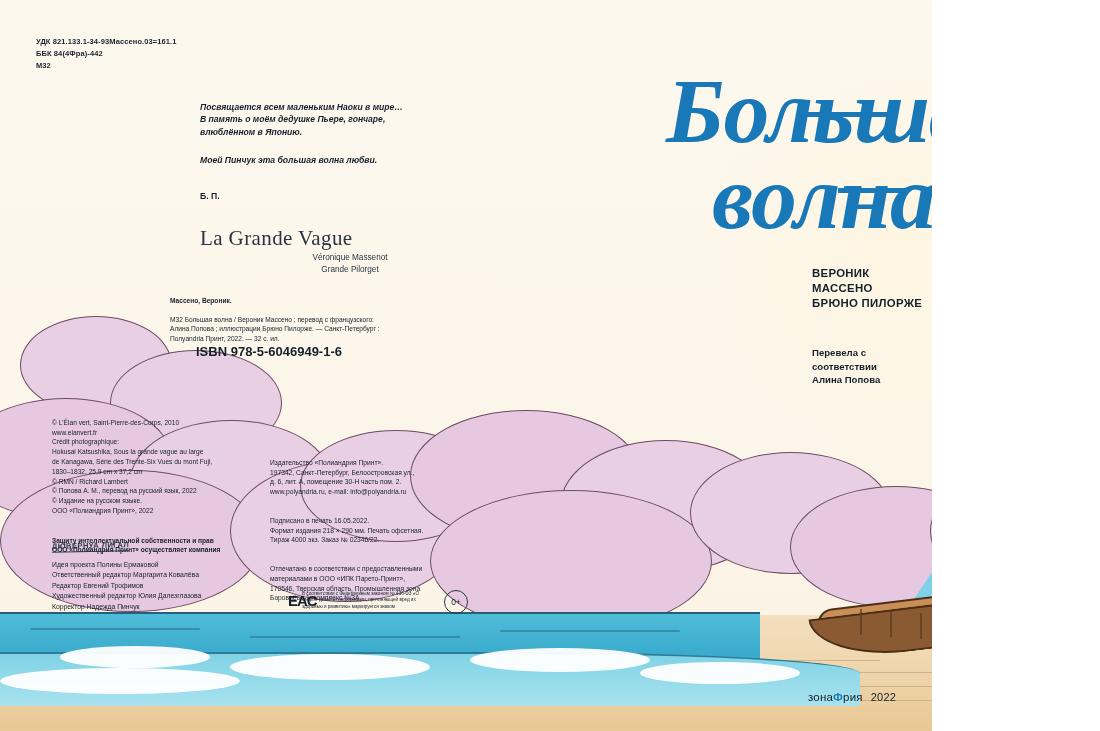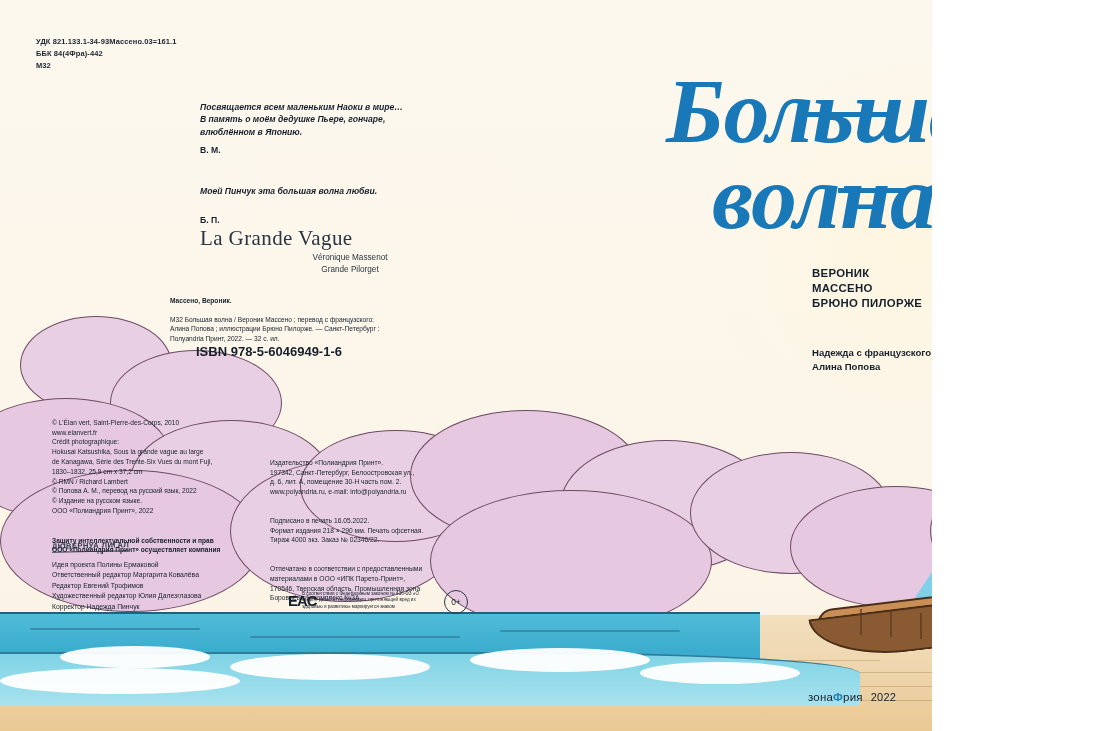--- a/index.html
+++ b/index.html
@@ -293,23 +293,22 @@
   <div class="spine"></div>
 
   <div class="txt udk">УДК 821.133.1-34-93Массено.03=161.1
 ББК 84(4Фра)-442
     М32</div>
 
   <div class="txt dedication">
     <span>Посвящается всем маленьким Наоки в мире…
 В память о моём дедушке Пьере, гончаре,
 влюблённом в Японию.</span>
-    <div class="sig" style="margin-top:6px">В. М.</div>
     <div style="margin-top:16px">Моей Пинчук эта большая волна любви.</div>
-    <div class="sig" style="margin-top:4px">Б. П.</div>
+    <div class="sig" style="margin-top:11px">Б. П.</div>
   </div>
 
   <div class="txt fr-title">La Grande Vague</div>
   <div class="txt fr-authors">Véronique Massenot
 Grande Pilorget</div>
 
   <div class="txt cip">
     <div class="b">Массено, Вероник.</div>
     <div>М32    Большая волна / Вероник Массено ; перевод с французского:
          Алина Попова ; иллюстрации Брюно Пилорже. — Санкт-Петербург :
@@ -371,20 +370,20 @@
       </g>
       <rect x="142" y="52" width="86" height="5" fill="#1878b8"></rect>
       <rect x="178" y="128" width="70" height="5" fill="#1878b8"></rect>
     </svg>
 
   </div>
 
   <div class="txt ru-authors">ВЕРОНИК МАССЕНО
 БРЮНО ПИЛОРЖЕ</div>
 
-  <div class="txt translator">Надежда с французского
+  <div class="txt translator">Перевела с соответствии
 Алина Попова</div>
 
   <div class="imprint">
     <span>зона</span><span class="mark">Ф</span><span>рия</span><span class="yr">2022</span>
   </div>
 
 </div>
 
 </body></html>

